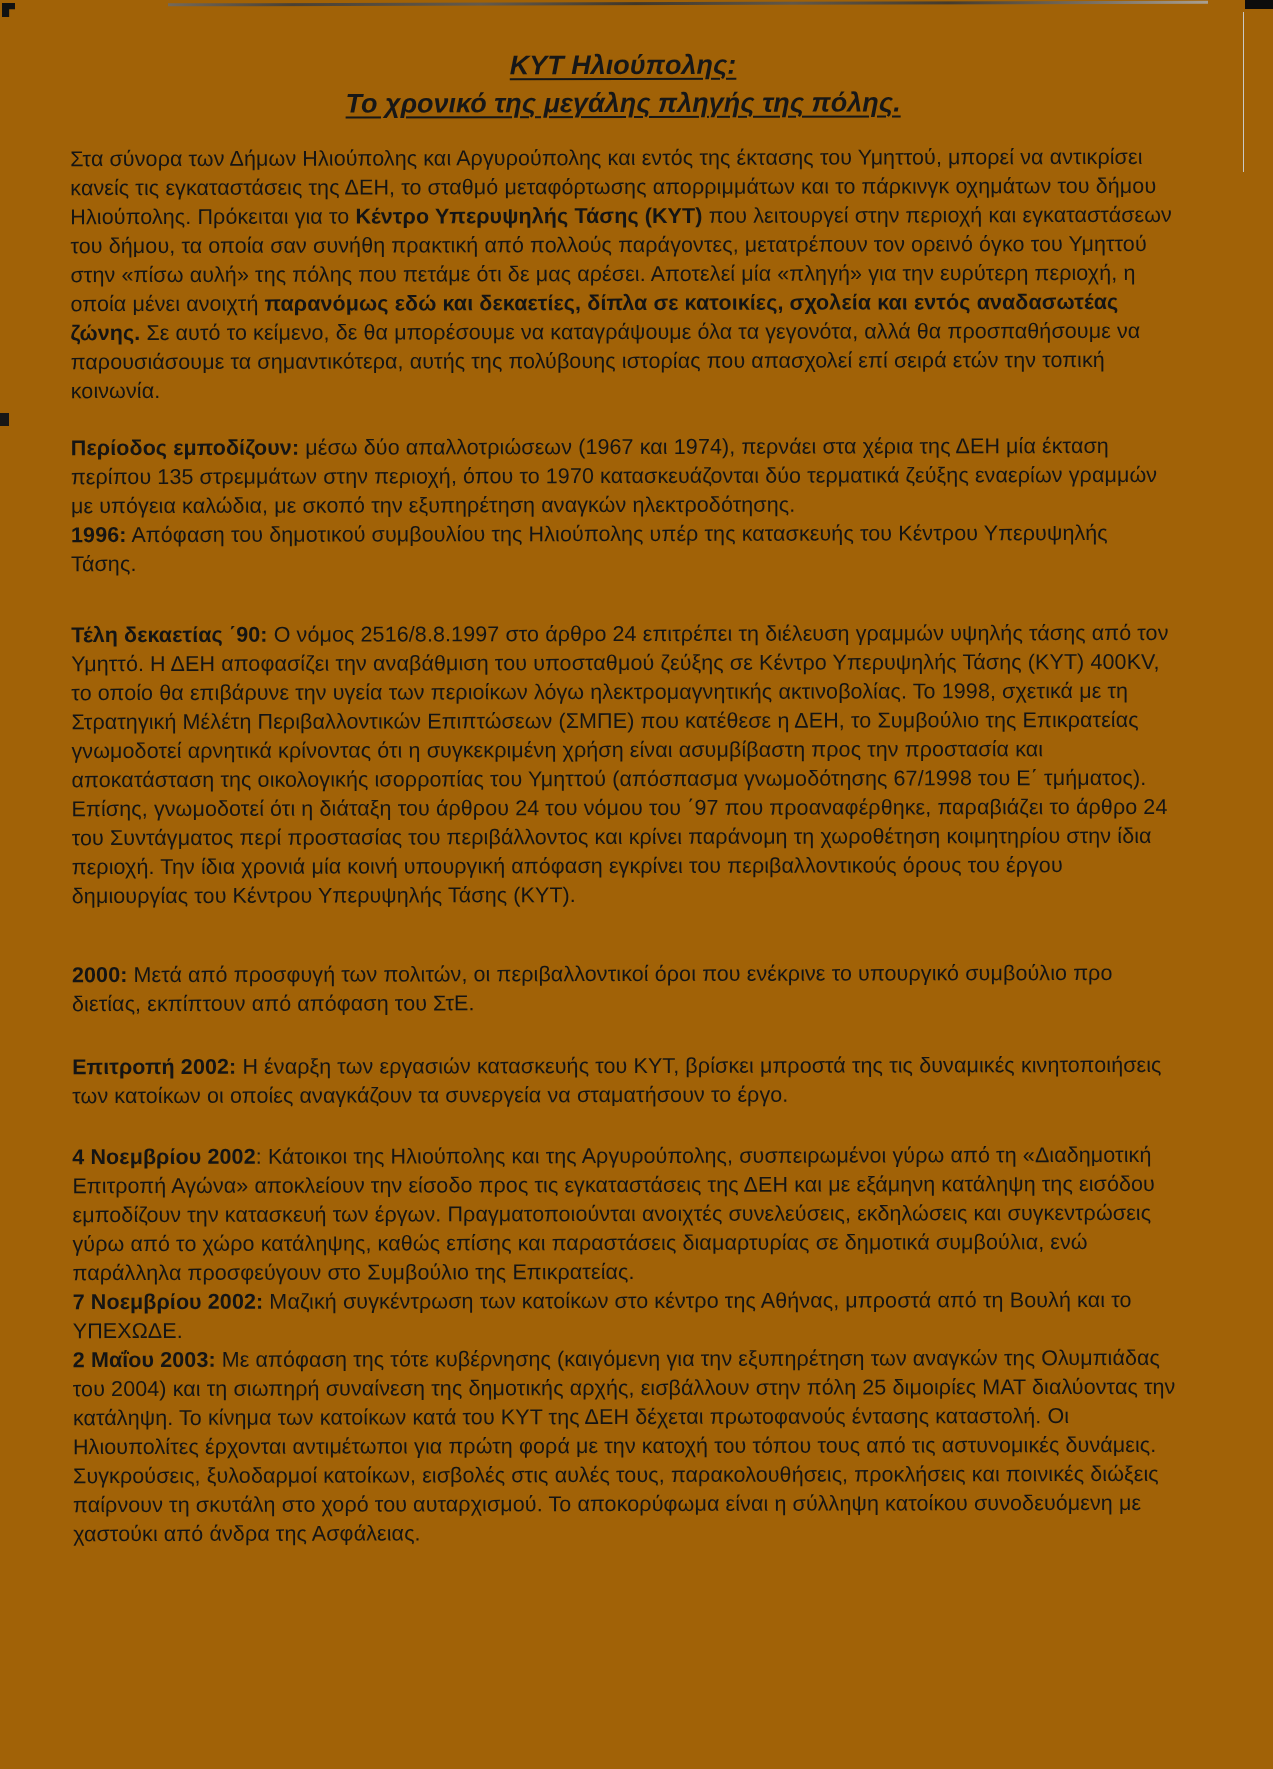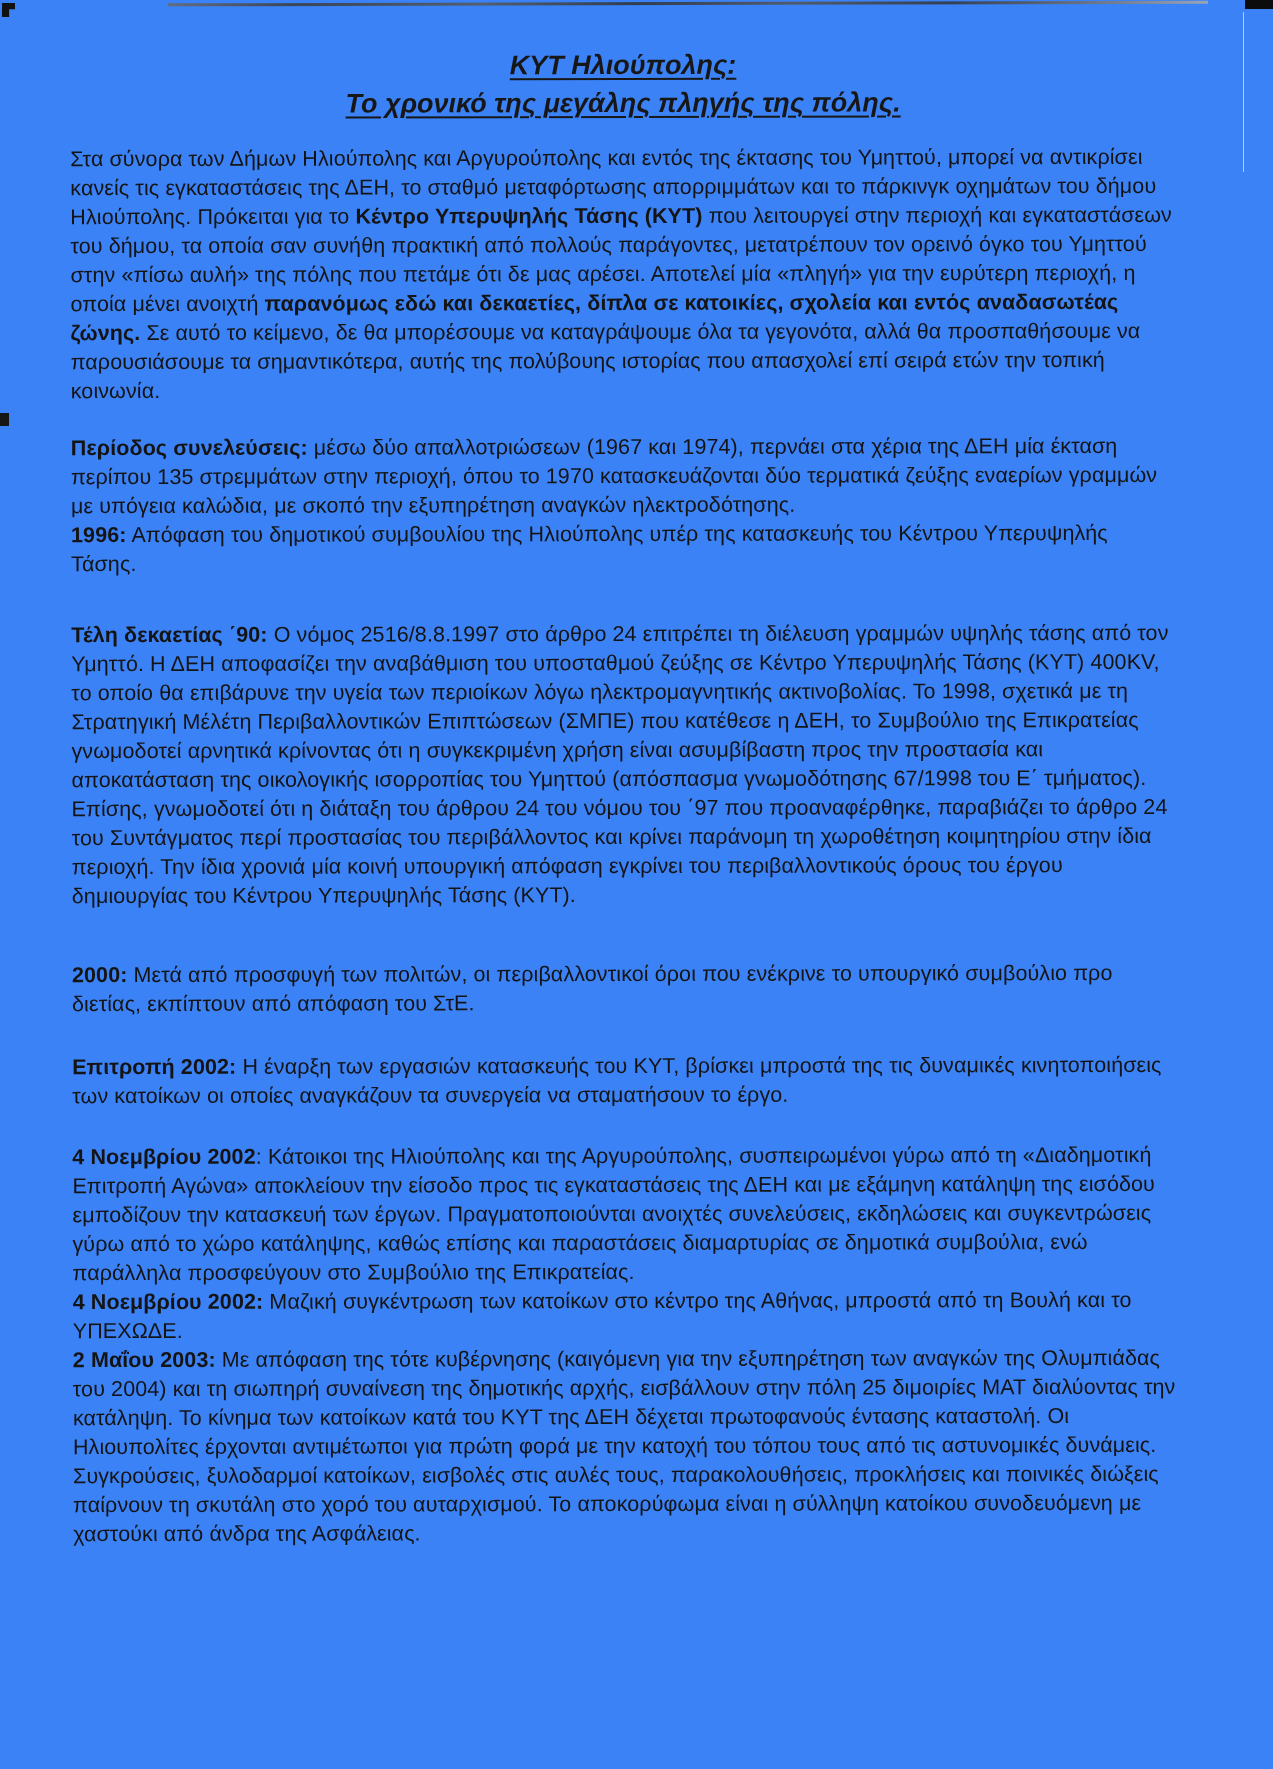--- a/index.html
+++ b/index.html
@@ -5,21 +5,21 @@
   html, body { margin: 0; padding: 0; }
   body {
     width: 1273px; height: 1769px;
     background: #e9e9e7;
     font-family: "Liberation Sans", sans-serif;
     color: #141414;
     overflow: hidden;
   }
   .page {
     position: absolute; inset: 0;
-    background: #3b82f6;
+    background: #a16207;
   }
   
   .artifact { position: absolute; }
   .top-line {
     left: 168px; top: 2px; width: 1040px; height: 3px;
     background: linear-gradient(90deg,
       #6a6a6a 0%, #3a3a3a 12%, #585858 30%, #2f2f2f 45%,
       #555 60%, #333 75%, #777 90%, #aaa 100%);
     transform: rotate(-0.15deg);
     opacity: 0.85;
@@ -65,23 +65,23 @@
   <div class="artifact left-mark"></div>
 
   <div class="content">
     <div class="title">
       <div class="title-line">ΚΥΤ Ηλιούπολης:</div>
       <div class="title-line">Το χρονικό της μεγάλης πληγής της πόλης.</div>
     </div>
     <div class="body-text">
 
     <p class="para" style="margin-top: 0px;"><span class="">Στα σύνορα των Δήμων Ηλιούπολης και Αργυρούπολης και εντός της έκτασης του Υμηττού, μπορεί να αντικρίσει κανείς τις εγκαταστάσεις της ΔΕΗ, το σταθμό μεταφόρτωσης απορριμμάτων και το πάρκινγκ οχημάτων του δήμου Ηλιούπολης. Πρόκειται για το </span><span class="b">Κέντρο Υπερυψηλής Τάσης (ΚΥΤ)</span><span class=""> που λειτουργεί στην περιοχή και εγκαταστάσεων του δήμου, τα οποία σαν συνήθη πρακτική από πολλούς παράγοντες, μετατρέπουν τον ορεινό όγκο του Υμηττού στην «πίσω αυλή» της πόλης που πετάμε ότι δε μας αρέσει. Αποτελεί μία «πληγή» για την ευρύτερη περιοχή, η οποία μένει ανοιχτή </span><span class="b">παρανόμως εδώ και δεκαετίες, δίπλα σε κατοικίες, σχολεία και εντός αναδασωτέας ζώνης.</span><span class=""> Σε αυτό το κείμενο, δε θα μπορέσουμε να καταγράψουμε όλα τα γεγονότα, αλλά θα προσπαθήσουμε να παρουσιάσουμε τα σημαντικότερα, αυτής της πολύβουης ιστορίας που απασχολεί επί σειρά ετών την τοπική κοινωνία.</span></p>
-        <p class="para" style="margin-top: 28px;"><span class="b">Περίοδος συνελεύσεις:</span><span class=""> μέσω δύο απαλλοτριώσεων (1967 και 1974), περνάει στα χέρια της ΔΕΗ μία έκταση περίπου 135 στρεμμάτων στην περιοχή, όπου το 1970 κατασκευάζονται δύο τερματικά ζεύξης εναερίων γραμμών με υπόγεια καλώδια, με σκοπό την εξυπηρέτηση αναγκών ηλεκτροδότησης.</span></p>
+        <p class="para" style="margin-top: 28px;"><span class="b">Περίοδος εμποδίζουν:</span><span class=""> μέσω δύο απαλλοτριώσεων (1967 και 1974), περνάει στα χέρια της ΔΕΗ μία έκταση περίπου 135 στρεμμάτων στην περιοχή, όπου το 1970 κατασκευάζονται δύο τερματικά ζεύξης εναερίων γραμμών με υπόγεια καλώδια, με σκοπό την εξυπηρέτηση αναγκών ηλεκτροδότησης.</span></p>
         <p class="para" style="margin-top: 0px;"><span class="b">1996:</span><span class=""> Απόφαση του δημοτικού συμβουλίου της Ηλιούπολης υπέρ της κατασκευής του Κέντρου Υπερυψηλής Τάσης.</span></p>
         <p class="para" style="margin-top: 42px;"><span class="b">Τέλη δεκαετίας ΄90:</span><span class=""> Ο νόμος 2516/8.8.1997 στο άρθρο 24 επιτρέπει τη διέλευση γραμμών υψηλής τάσης από τον Υμηττό. Η ΔΕΗ αποφασίζει την αναβάθμιση του υποσταθμού ζεύξης σε Κέντρο Υπερυψηλής Τάσης (ΚΥΤ) 400KV, το οποίο θα επιβάρυνε την υγεία των περιοίκων λόγω ηλεκτρομαγνητικής ακτινοβολίας. Το 1998, σχετικά με τη Στρατηγική Μέλέτη Περιβαλλοντικών Επιπτώσεων (ΣΜΠΕ) που κατέθεσε η ΔΕΗ, το Συμβούλιο της Επικρατείας γνωμοδοτεί αρνητικά κρίνοντας ότι η συγκεκριμένη χρήση είναι ασυμβίβαστη προς την προστασία και αποκατάσταση της οικολογικής ισορροπίας του Υμηττού (απόσπασμα γνωμοδότησης 67/1998 του Ε΄ τμήματος). Επίσης, γνωμοδοτεί ότι η διάταξη του άρθρου 24 του νόμου του ΄97 που προαναφέρθηκε, παραβιάζει το άρθρο 24 του Συντάγματος περί προστασίας του περιβάλλοντος και κρίνει παράνομη τη χωροθέτηση κοιμητηρίου στην ίδια περιοχή. Την ίδια χρονιά μία κοινή υπουργική απόφαση εγκρίνει του περιβαλλοντικούς όρους του έργου δημιουργίας του Κέντρου Υπερυψηλής Τάσης (ΚΥΤ).</span></p>
         <p class="para" style="margin-top: 50px;"><span class="b">2000:</span><span class=""> Μετά από προσφυγή των πολιτών, οι περιβαλλοντικοί όροι που ενέκρινε το υπουργικό συμβούλιο προ διετίας, εκπίπτουν από απόφαση του ΣτΕ.</span></p>
         <p class="para" style="margin-top: 34px;"><span class="b">Επιτροπή 2002:</span><span class=""> Η έναρξη των εργασιών κατασκευής του ΚΥΤ, βρίσκει μπροστά της τις δυναμικές κινητοποιήσεις των κατοίκων οι οποίες αναγκάζουν τα συνεργεία να σταματήσουν το έργο.</span></p>
         <p class="para" style="margin-top: 32px;"><span class="b">4 Νοεμβρίου 2002</span><span class="">: Κάτοικοι της Ηλιούπολης και της Αργυρούπολης, συσπειρωμένοι γύρω από τη «Διαδημοτική Επιτροπή Αγώνα» αποκλείουν την είσοδο προς τις εγκαταστάσεις της ΔΕΗ και με εξάμηνη κατάληψη της εισόδου εμποδίζουν την κατασκευή των έργων. Πραγματοποιούνται ανοιχτές συνελεύσεις, εκδηλώσεις και συγκεντρώσεις γύρω από το χώρο κατάληψης, καθώς επίσης και παραστάσεις διαμαρτυρίας σε δημοτικά συμβούλια, ενώ παράλληλα προσφεύγουν στο Συμβούλιο της Επικρατείας.</span></p>
-        <p class="para" style="margin-top: 0px;"><span class="b">4 Νοεμβρίου 2002:</span><span class=""> Μαζική συγκέντρωση των κατοίκων στο κέντρο της Αθήνας, μπροστά από τη Βουλή και το ΥΠΕΧΩΔΕ.</span></p>
+        <p class="para" style="margin-top: 0px;"><span class="b">7 Νοεμβρίου 2002:</span><span class=""> Μαζική συγκέντρωση των κατοίκων στο κέντρο της Αθήνας, μπροστά από τη Βουλή και το ΥΠΕΧΩΔΕ.</span></p>
         <p class="para" style="margin-top: 0px;"><span class="b">2 Μαΐου 2003:</span><span class=""> Με απόφαση της τότε κυβέρνησης (καιγόμενη για την εξυπηρέτηση των αναγκών της Ολυμπιάδας του 2004) και τη σιωπηρή συναίνεση της δημοτικής αρχής, εισβάλλουν στην πόλη 25 διμοιρίες ΜΑΤ διαλύοντας την κατάληψη. Το κίνημα των κατοίκων κατά του ΚΥΤ της ΔΕΗ δέχεται πρωτοφανούς έντασης καταστολή. Οι Ηλιουπολίτες έρχονται αντιμέτωποι για πρώτη φορά με την κατοχή του τόπου τους από τις αστυνομικές δυνάμεις. Συγκρούσεις, ξυλοδαρμοί κατοίκων, εισβολές στις αυλές τους, παρακολουθήσεις, προκλήσεις και ποινικές διώξεις παίρνουν τη σκυτάλη στο χορό του αυταρχισμού. Το αποκορύφωμα είναι η σύλληψη κατοίκου συνοδευόμενη με χαστούκι από άνδρα της Ασφάλειας.</span></p>
       </div>
   </div>
 </div>
 
 </body></html>

